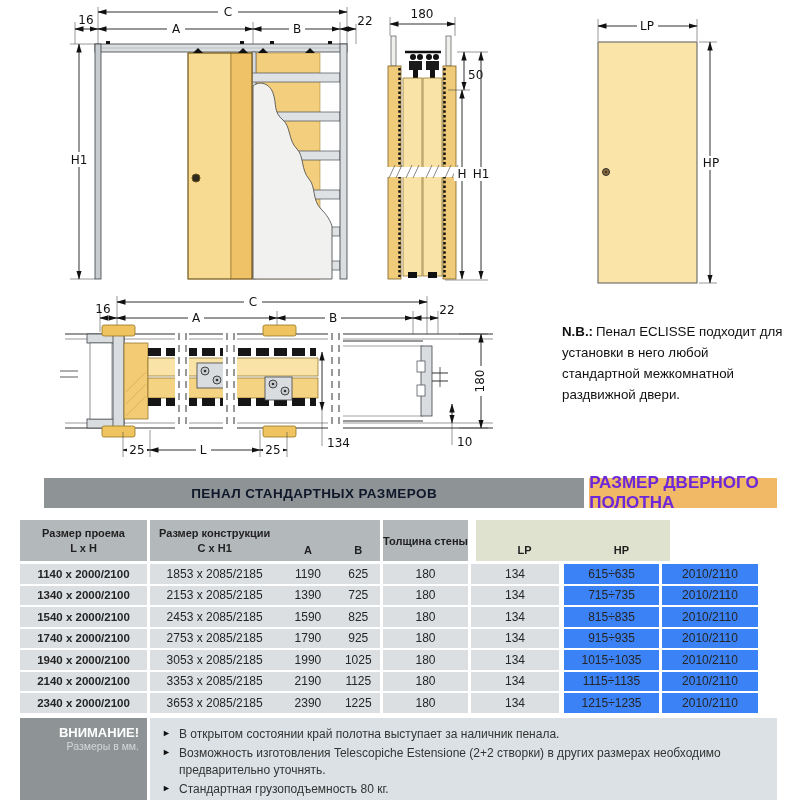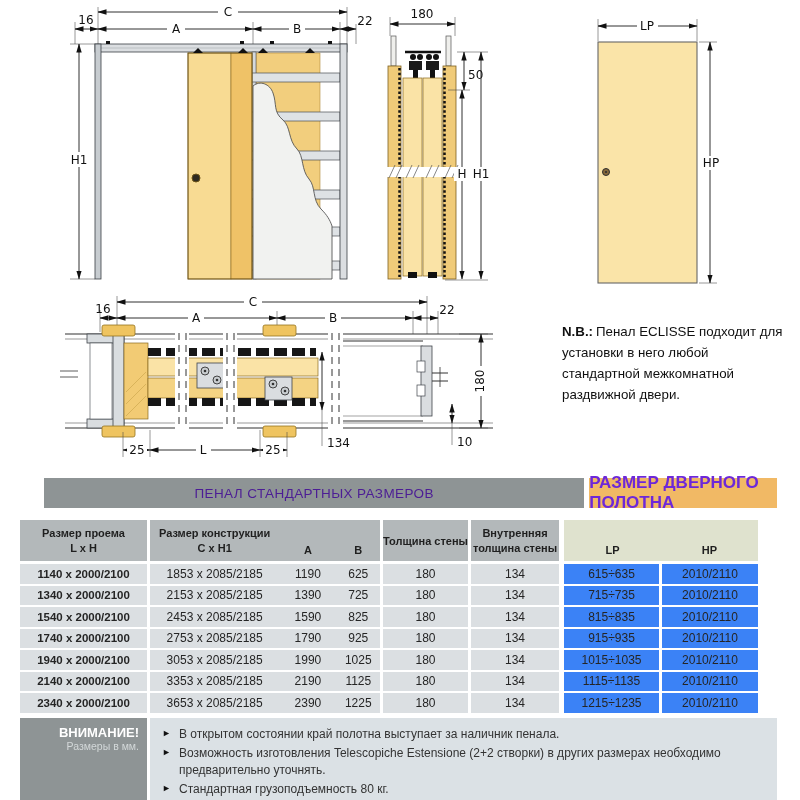--- a/index.html
+++ b/index.html
@@ -10,21 +10,21 @@
   .ext{stroke:#444;stroke-width:0.55;fill:none;}
   .lblbg{fill:#ffffff;}
 
   
   .nb{position:absolute;left:562px;top:309px;width:222px;font-size:13.3px;line-height:1.56;color:#101010;}
   .nb b{margin-right:3px;}
 
   
   .size-table{position:absolute;left:20px;top:478px;width:757px;}
   .t-title{display:flex;height:30px;}
-  .t-title .tl{width:558px;background:#8E9495;color:#4c1d95;font-weight:normal;font-size:13.5px;
+  .t-title .tl{width:558px;background:#8E9495;color:#0f172a;font-weight:bold;font-size:13.5px;
                letter-spacing:.4px;display:flex;align-items:center;justify-content:center;margin-left:24px;}
   .t-title .tgap{width:5px;}
   .t-title .tr{width:194px;background:#F1B965;color:#6d28d9;font-weight:bold;font-size:17px;
                display:flex;align-items:center;justify-content:center;}
   .t-head{display:flex;height:41px;margin-top:12px;font-weight:bold;font-size:11px;color:#1f1f1f;}
   .hc{background:#B3B8BA;display:flex;align-items:center;justify-content:center;text-align:center;}
   .gap3{width:3px;} .gap5{width:5px;}
   .w1{width:127px;} .w2{width:230px;} .w3{width:85px;} .w4{width:88px;} .w56{width:194px;}
   .stack{display:flex;flex-direction:column;justify-content:center;gap:3px;height:100%;}
   .c2wrap{display:flex;align-items:stretch;}
@@ -332,26 +332,20 @@
         <div class="c2a stack">
           <span>Размер конструкции</span>
           <span>C x H1</span>
         </div>
         <span class="c2b bottomed">A</span>
         <span class="c2c bottomed">B</span>
       </div>
       <div class="gap3"></div>
       <div class="hc w3">Толщина стены</div>
       <div class="gap3"></div>
-      <div class="hc w4">
-        <div class="stack">
-          <span>Внутренняя</span>
-          <span>толщина стены</span>
-        </div>
-      </div>
       <div class="gap5"></div>
       <div class="lp-hp-head w56">
         <span class="lph">LP</span>
         <span class="hph">HP</span>
       </div>
     </div>
 
     <div class="t-body">
 
       <div class="t-row">

